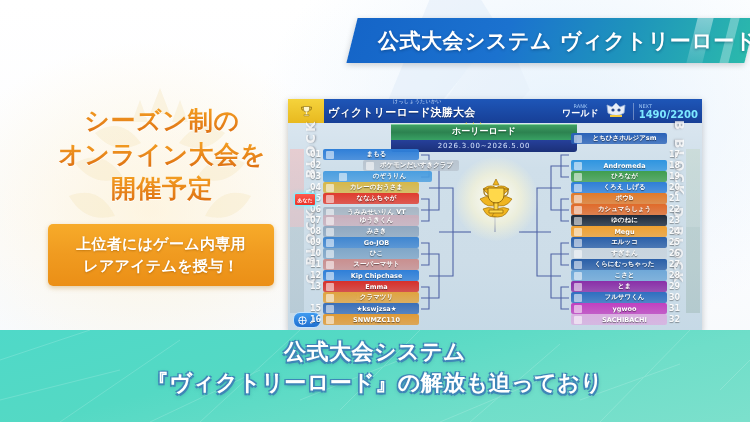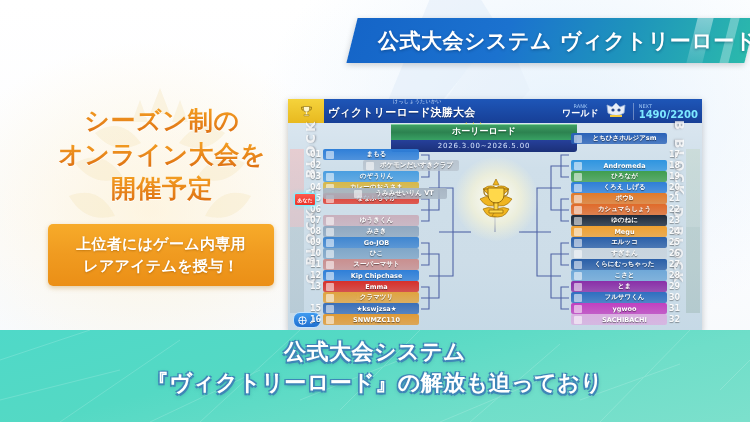--- a/index.html
+++ b/index.html
@@ -507,36 +507,36 @@
         <div class="seat seat-l" style="top: 50px; background: linear-gradient(rgb(47, 127, 216), rgba(47, 127, 216, 0.8)); align-items: center;">
           <span class="seat-icon"></span>
           <span class="seat-name">まもる</span>
         </div>
         <div class="seat-num sn-l" style="top: 61px;">02</div>
         <div class="seat seat-l" style="top: 61px; background: linear-gradient(rgb(185, 196, 207), rgba(185, 196, 207, 0.8)); margin-left: 40px;">
           <span class="seat-icon"></span>
           <span class="seat-name">ポケモンだいすきクラブ</span>
         </div>
         <div class="seat-num sn-l" style="top: 72px;">03</div>
-        <div class="seat seat-l" style="top: 72px; background: linear-gradient(rgb(74, 158, 224), rgba(74, 158, 224, 0.8));">
+        <div class="seat seat-l" style="top: 72px; background: linear-gradient(rgb(74, 158, 224), rgba(74, 158, 224, 0.8)); padding-left: 13px;">
           <span class="seat-icon"></span>
           <span class="seat-name">のぞうりん</span>
         </div>
         <div class="seat-num sn-l" style="top: 83px;">04</div>
         <div class="seat seat-l" style="top: 83px; background: linear-gradient(rgb(214, 184, 74), rgba(214, 184, 74, 0.8));">
           <span class="seat-icon"></span>
           <span class="seat-name">カレーのおうさま</span>
         </div>
         <div class="seat-num sn-l" style="top: 94px;">05</div>
         <div class="seat seat-l" style="top: 94px; background: linear-gradient(rgb(224, 59, 46), rgba(224, 59, 46, 0.8));">
           <span class="seat-icon"></span>
           <span class="seat-name">ななふちゃが</span>
         </div>
         <div class="seat-num sn-l" style="top: 105px;">06</div>
-        <div class="seat seat-l" style="top: 89px; background: linear-gradient(rgb(168, 182, 196), rgba(168, 182, 196, 0.8)); padding-left: 28px;">
+        <div class="seat seat-l" style="top: 108px; background: linear-gradient(rgb(168, 182, 196), rgba(168, 182, 196, 0.8));">
           <span class="seat-icon"></span>
           <span class="seat-name">うみみせいりん VT</span>
         </div>
         <div class="seat-num sn-l" style="top: 116px;">07</div>
         <div class="seat seat-l" style="top: 116px; background: linear-gradient(rgb(201, 176, 189), rgba(201, 176, 189, 0.8));">
           <span class="seat-icon"></span>
           <span class="seat-name">ゆうきくん</span>
         </div>
         <div class="seat-num sn-l" style="top: 127px;">08</div>
         <div class="seat seat-l" style="top: 127px; background: linear-gradient(rgb(143, 168, 192), rgba(143, 168, 192, 0.8));">

